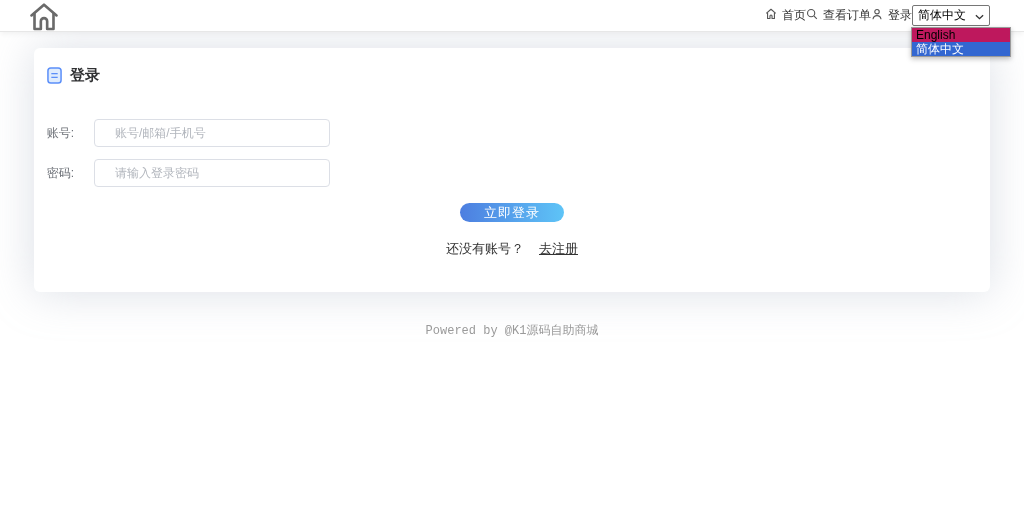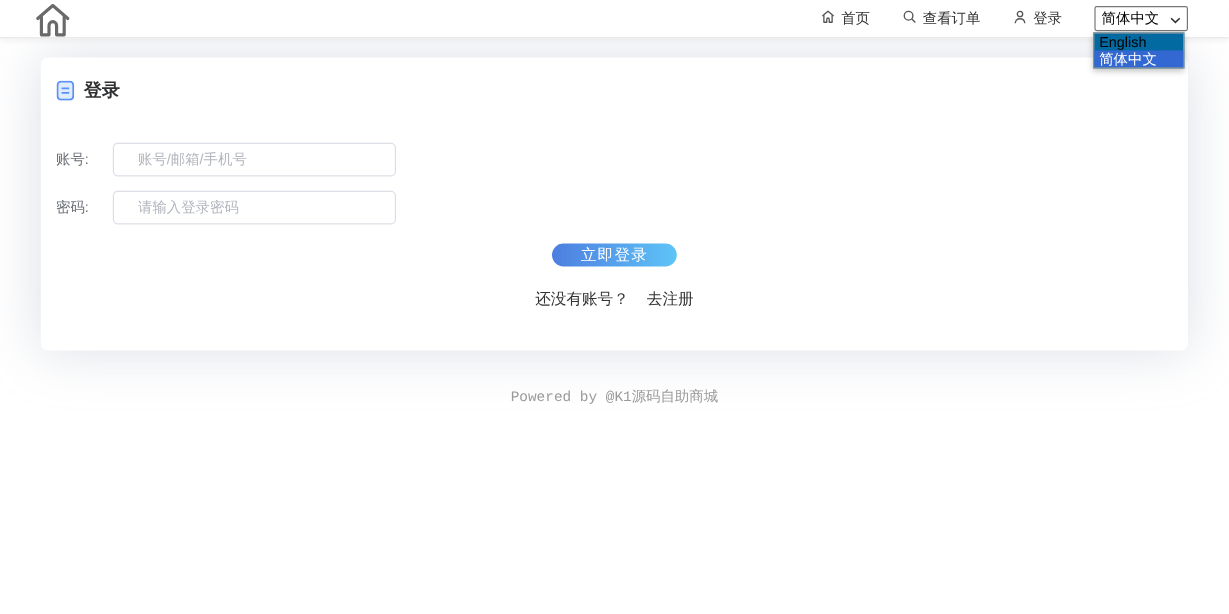--- a/index.html
+++ b/index.html
@@ -20,39 +20,39 @@
     display: flex;
     align-items: center;
     justify-content: space-between;
     padding: 0 34px 0 26px;
     position: relative;
     z-index: 10;
   }
   .logo { display: flex; align-items: center; cursor: pointer; }
   .logo svg { width: 36px; height: 29px; color: #6a6a6a; display: block; margin-top: 2px; }
 
-  .nav { display: flex; align-items: center; gap: 27px; font-size: 12px; color: #333; }
+  .nav { display: flex; align-items: center; font-size: 12px; color: #333; }
   .nav-item { display: flex; align-items: center; gap: 5px; cursor: pointer; white-space: nowrap; }
   .nav-item svg { width: 12px; height: 12px; color: #555; flex: 0 0 auto; }
 
   .lang-wrap { position: relative; }
   .lang-select {
     width: 78px; height: 21px;
     border: 1px solid #767676; border-radius: 2px;
     background: #fff;
     display: flex; align-items: center; justify-content: space-between;
     padding: 0 5px;
     font-size: 12px; color: #000;
     cursor: pointer;
   }
   .lang-select svg { width: 9px; height: 6px; }
   .lang-dropdown {
     position: absolute; top: 22px; left: -1px;
-    width: 76px;
-    background: #0369a1;
+    width: 100px;
+    background: #be185d;
     border: 1px solid #9a9a9a;
     box-shadow: 0 2px 5px rgba(0,0,0,0.25);
     z-index: 50;
   }
   .lang-option {
     font-size: 12px; line-height: 14px;
     padding: 0 4px;
     color: #000;
     cursor: pointer;
     white-space: nowrap;
@@ -90,21 +90,21 @@
     margin: 16px auto 0;
     width: 104px; height: 19px;
     border: none; border-radius: 15px;
     background: linear-gradient(90deg, #4d7ee0 0%, #5ec4f7 100%);
     color: #fff; font-size: 13px; letter-spacing: 1px;
     font-family: inherit;
     cursor: pointer;
   }
 
   .register-line { margin-top: 18px; text-align: center; font-size: 13px; color: #333; }
-  .register-link { cursor: pointer; margin-left: 15px; }
+  .register-link { cursor: pointer; margin-left: 15px; text-decoration: underline; }
 
   .footer { margin-top: 30px; text-align: center; font-size: 12px; color: #9a9a9a; font-family: Liberation Mono, monospace; }
 </style>
 </head>
 <body>
 
 <header class="topbar">
   <div class="logo">
     <span>
       <svg viewBox="0 0 24 22" fill="none" stroke="currentColor" stroke-width="2" stroke-linejoin="round" stroke-linecap="round">

